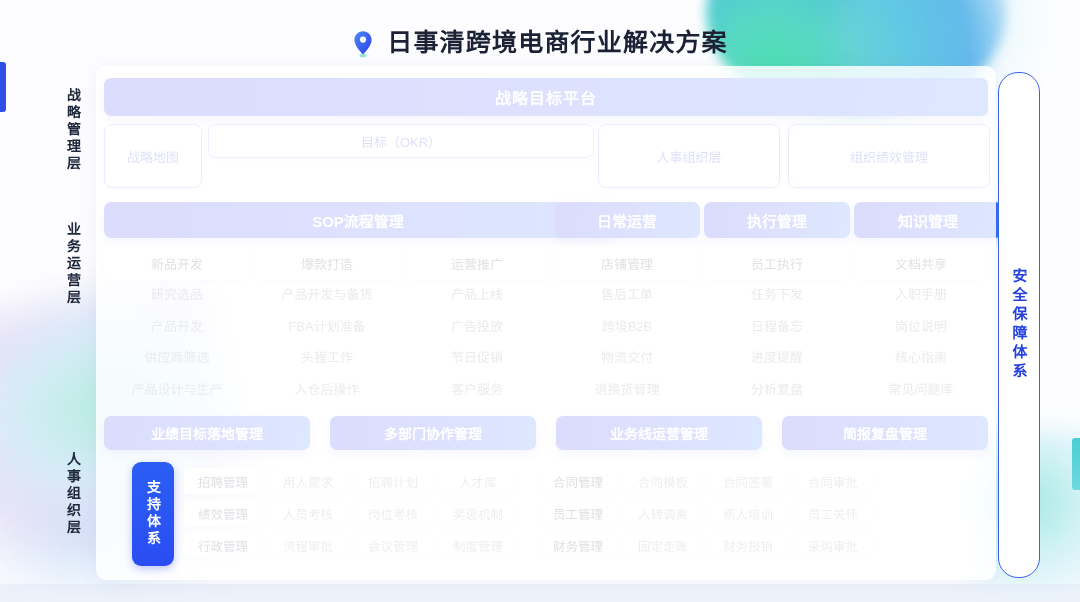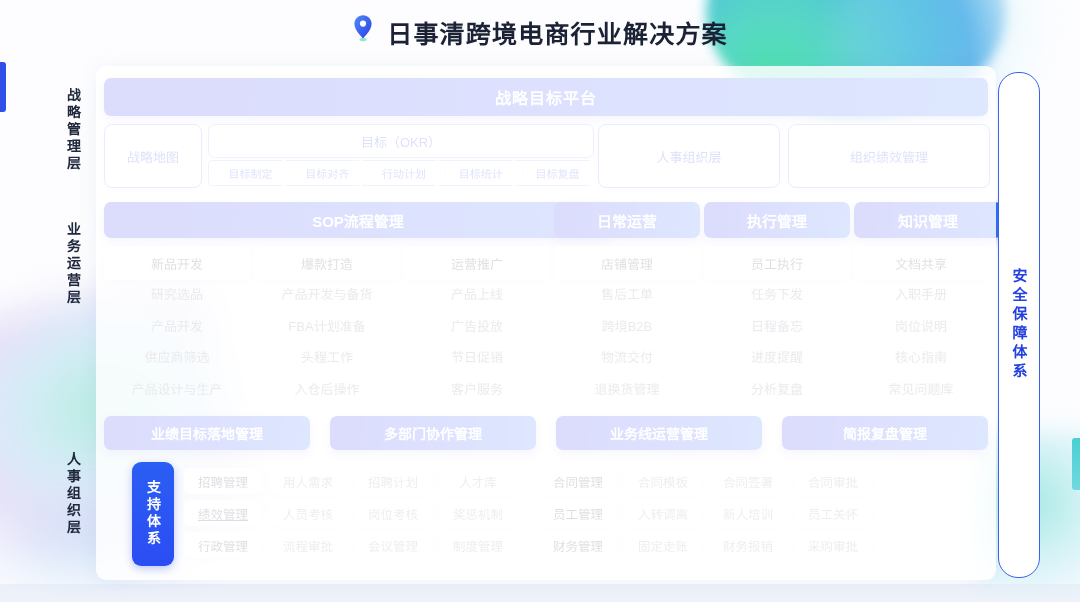--- a/index.html
+++ b/index.html
@@ -46,21 +46,21 @@
     background:linear-gradient(180deg,#49cfd2,#6fd9e0);border-radius:3px;
   }
   .bottom-shade{
     position:absolute;left:0;top:584px;width:1080px;height:18px;
     background:linear-gradient(180deg, rgba(225,232,245,.55), rgba(236,241,250,.9));
   }
 
   
   .page-header{
     position:absolute;left:0;top:14px;width:1080px;height:44px;
-    display:flex;align-items:flex-start;justify-content:center;gap:13px;z-index:6;
+    display:flex;align-items:flex-end;justify-content:center;gap:13px;z-index:6;
   }
   .pin-icon{width:22px;height:28px;display:block;}
   .page-title{
     font-size:25px;font-weight:700;color:#1b2235;letter-spacing:1.2px;
     white-space:nowrap;
   }
 
   
   .frame{
     position:absolute;left:96px;top:66px;width:900px;height:514px;
@@ -217,27 +217,20 @@
   <span>安全保障体系</span>
 </div>
 
 <div class="row-strategy">
   <div class="bluebar" id="strategy-platform">战略目标平台</div>
 
   <div class="outline-card" id="strategy-map">战略地图</div>
 
   <div class="okr-box">
     <div class="okr-title">目标（OKR）</div>
-    <div class="okr-steps" id="okr-steps">
-        <div class="chev">目标制定</div>
-        <div class="chev">目标对齐</div>
-        <div class="chev">行动计划</div>
-        <div class="chev">目标统计</div>
-        <div class="chev">目标复盘</div>
-      </div>
   </div>
 
   <div class="outline-card" id="biz-plan">人事组织层</div>
   <div class="outline-card" id="org-perf">组织绩效管理</div>
 </div>
 
 <div class="row-bizhead" id="biz-headers">
     <div class="bluebar" style="left: 0px; width: 508px;">SOP流程管理</div>
     <div class="bluebar" style="left: 450px; width: 146px;">日常运营</div>
     <div class="bluebar" style="left: 600px; width: 146px;">执行管理</div>
@@ -302,21 +295,21 @@
 </div>
 <div class="hr-grid" id="hr-grid">
     <div class="hr-cell lead" style="left: 0px; top: 0px; width: 78px;">招聘管理</div>
     <div class="hr-cell norm" style="left: 85px; top: 0px; width: 78px;">用人需求</div>
     <div class="hr-cell norm" style="left: 170px; top: 0px; width: 78px;">招聘计划</div>
     <div class="hr-cell norm" style="left: 255px; top: 0px; width: 78px;">人才库</div>
     <div class="hr-cell lead" style="left: 355px; top: 0px; width: 78px;">合同管理</div>
     <div class="hr-cell norm" style="left: 440px; top: 0px; width: 78px;">合同模板</div>
     <div class="hr-cell norm" style="left: 525px; top: 0px; width: 78px;">合同签署</div>
     <div class="hr-cell norm" style="left: 610px; top: 0px; width: 78px;">合同审批</div>
-    <div class="hr-cell lead" style="left: 0px; top: 32px; width: 78px; text-decoration: underline;">绩效管理</div>
+    <div class="hr-cell lead" style="left: 0px; top: 32px; width: 78px;">绩效管理</div>
     <div class="hr-cell norm" style="left: 85px; top: 32px; width: 78px;">人员考核</div>
     <div class="hr-cell norm" style="left: 170px; top: 32px; width: 78px;">岗位考核</div>
     <div class="hr-cell norm" style="left: 255px; top: 32px; width: 78px;">奖惩机制</div>
     <div class="hr-cell lead" style="left: 355px; top: 32px; width: 78px;">员工管理</div>
     <div class="hr-cell norm" style="left: 440px; top: 32px; width: 78px;">入转调离</div>
     <div class="hr-cell norm" style="left: 525px; top: 32px; width: 78px;">新人培训</div>
     <div class="hr-cell norm" style="left: 610px; top: 32px; width: 78px;">员工关怀</div>
     <div class="hr-cell lead" style="left: 0px; top: 64px; width: 78px;">行政管理</div>
     <div class="hr-cell norm" style="left: 85px; top: 64px; width: 78px;">流程审批</div>
     <div class="hr-cell norm" style="left: 170px; top: 64px; width: 78px;">会议管理</div>

